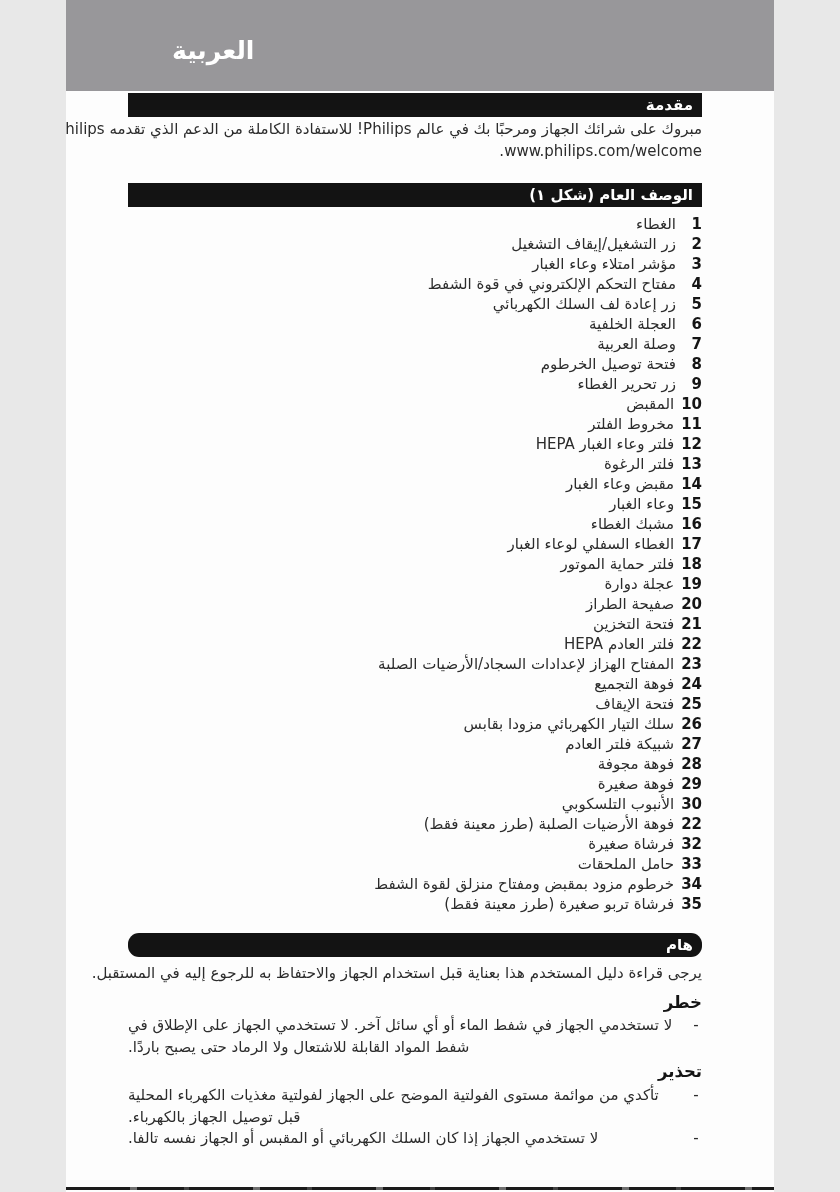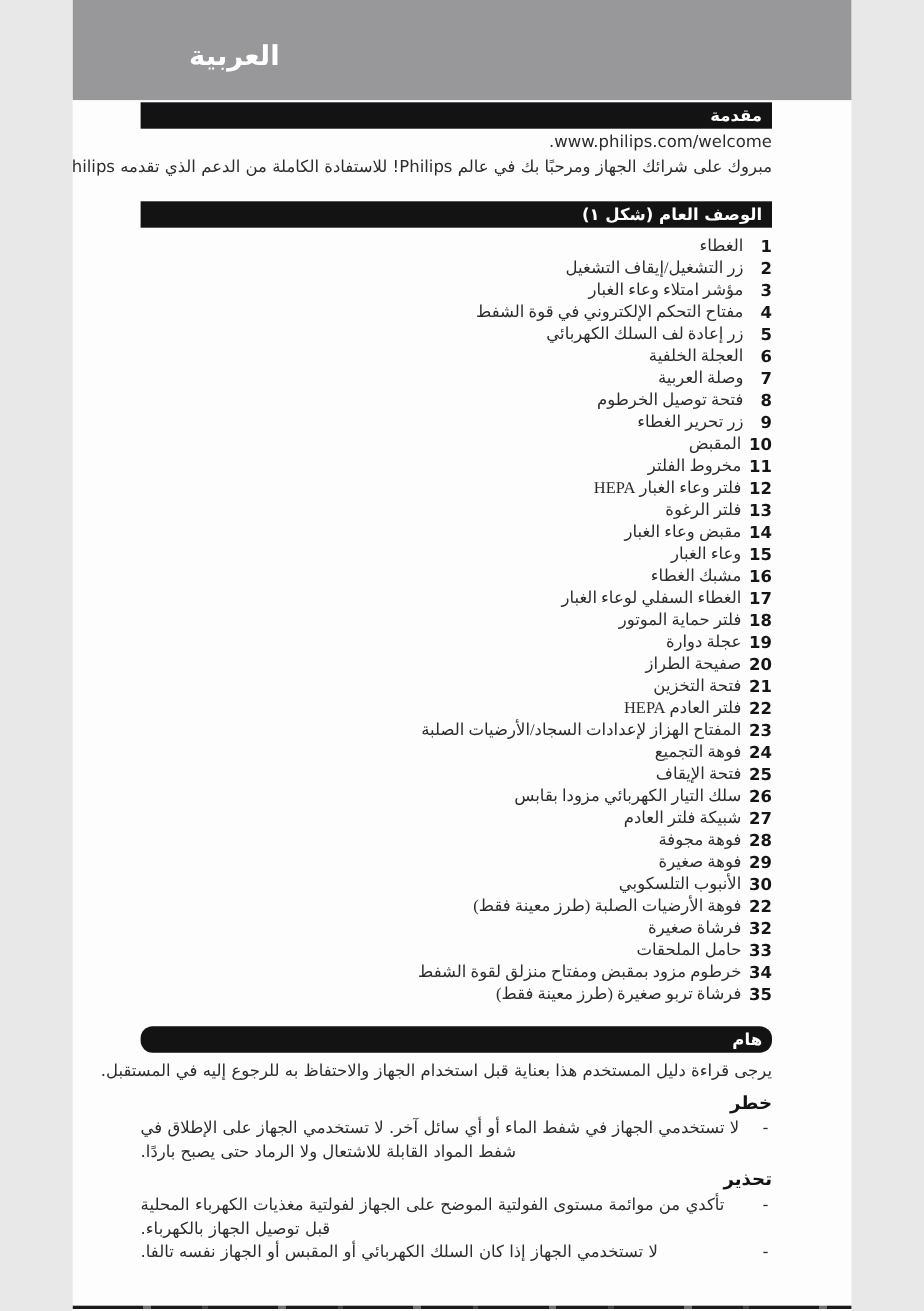--- a/index.html
+++ b/index.html
@@ -21,21 +21,21 @@
   .bar-desc{top:183px;}
   .bar-important{top:933px;border-radius:11px;}
   .intro{
     position:absolute;right:72px;left:62px;top:119px;text-align:right;
     font-size:15px;line-height:21.5px;color:#2c2c2c;
   }
   .intro-line{white-space:nowrap;}
   .parts{position:absolute;right:72px;left:62px;top:214px;}
   .part-row{display:flex;gap:7px;height:20px;line-height:20px;font-size:15px;}
   .part-num{flex:0 0 19px;text-align:right;font-weight:bold;color:#151515;}
-  .part-label{flex:1 1 auto;white-space:nowrap;color:#2c2c2c;font-family:Liberation Serif, serif;}
+  .part-label{flex:1 1 auto;white-space:nowrap;color:#2c2c2c;}
   .important-para{
     position:absolute;right:72px;left:62px;top:963px;text-align:left;
     font-size:15px;line-height:21px;color:#2c2c2c;white-space:nowrap;
   }
   .subhead{
     position:absolute;right:72px;font-weight:bold;font-size:16.5px;line-height:20px;color:#141414;text-align:center;
   }
   .subhead-danger{top:993px;}
   .subhead-warning{top:1062px;}
   .bullets{position:absolute;right:72px;left:62px;}
@@ -57,23 +57,23 @@
   <div class="lang-bar">
     <span class="lang-title">العربية</span>
   </div>
 
   <div class="bar bar-intro">
     <span>مقدمة</span>
   </div>
 
   <div class="intro">
 
+      <div class="intro-line">مبروك على شرائك الجهاز ومرحبًا بك في عالم Philips! للاستفادة الكاملة من الدعم الذي تقدمه Philips، سجلي منتجك على</div>
+
       <div class="intro-line">www.philips.com/welcome.</div>
-
-      <div class="intro-line">مبروك على شرائك الجهاز ومرحبًا بك في عالم Philips! للاستفادة الكاملة من الدعم الذي تقدمه Philips، سجلي منتجك على</div>
 
   </div>
 
   <div class="bar bar-desc">
     <span>الوصف العام (شكل ١)</span>
   </div>
 
   <div class="parts">
 
       <div class="part-row">

